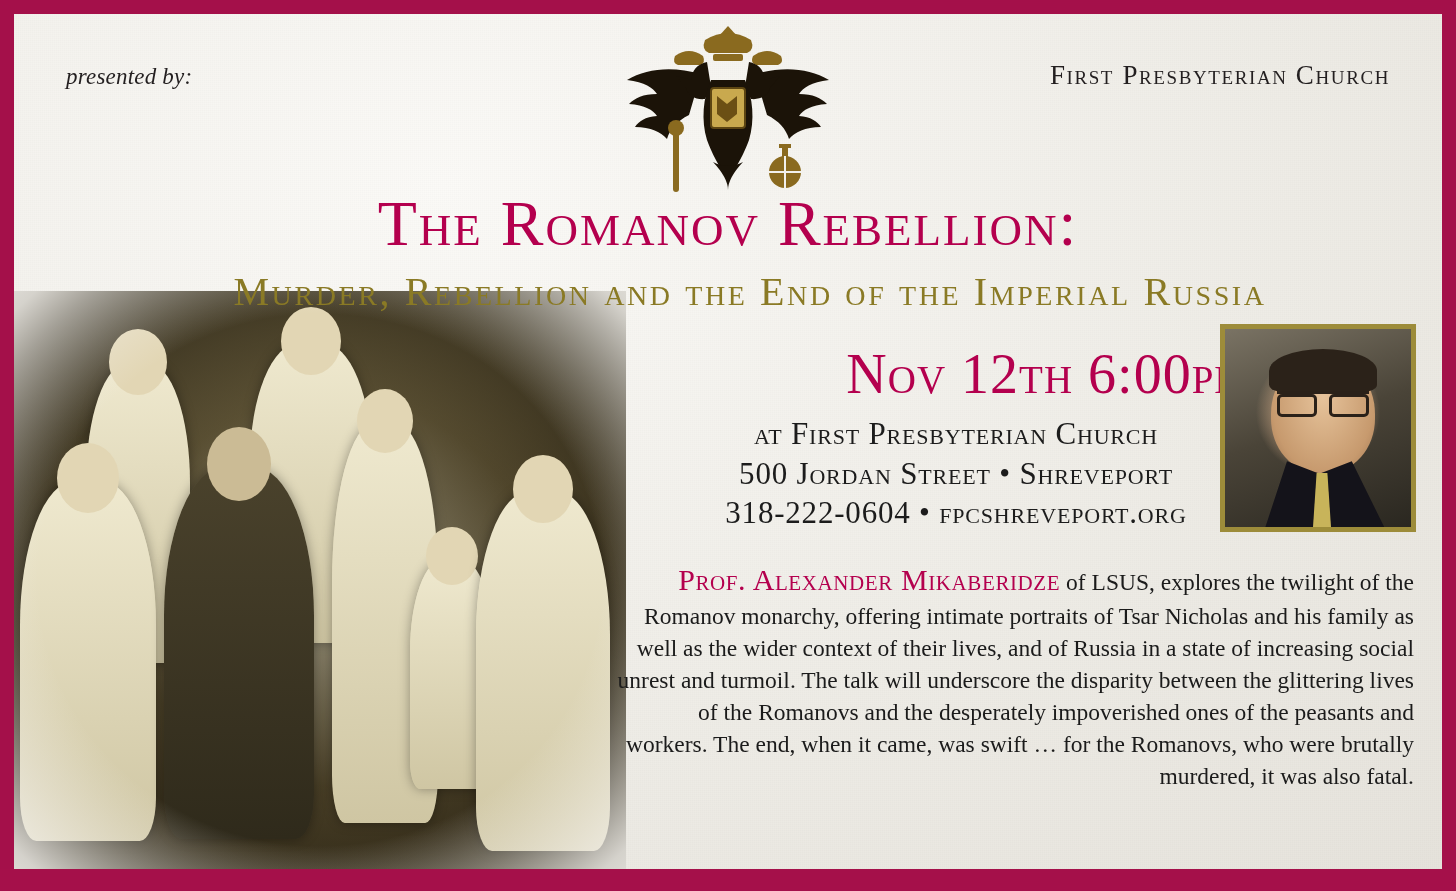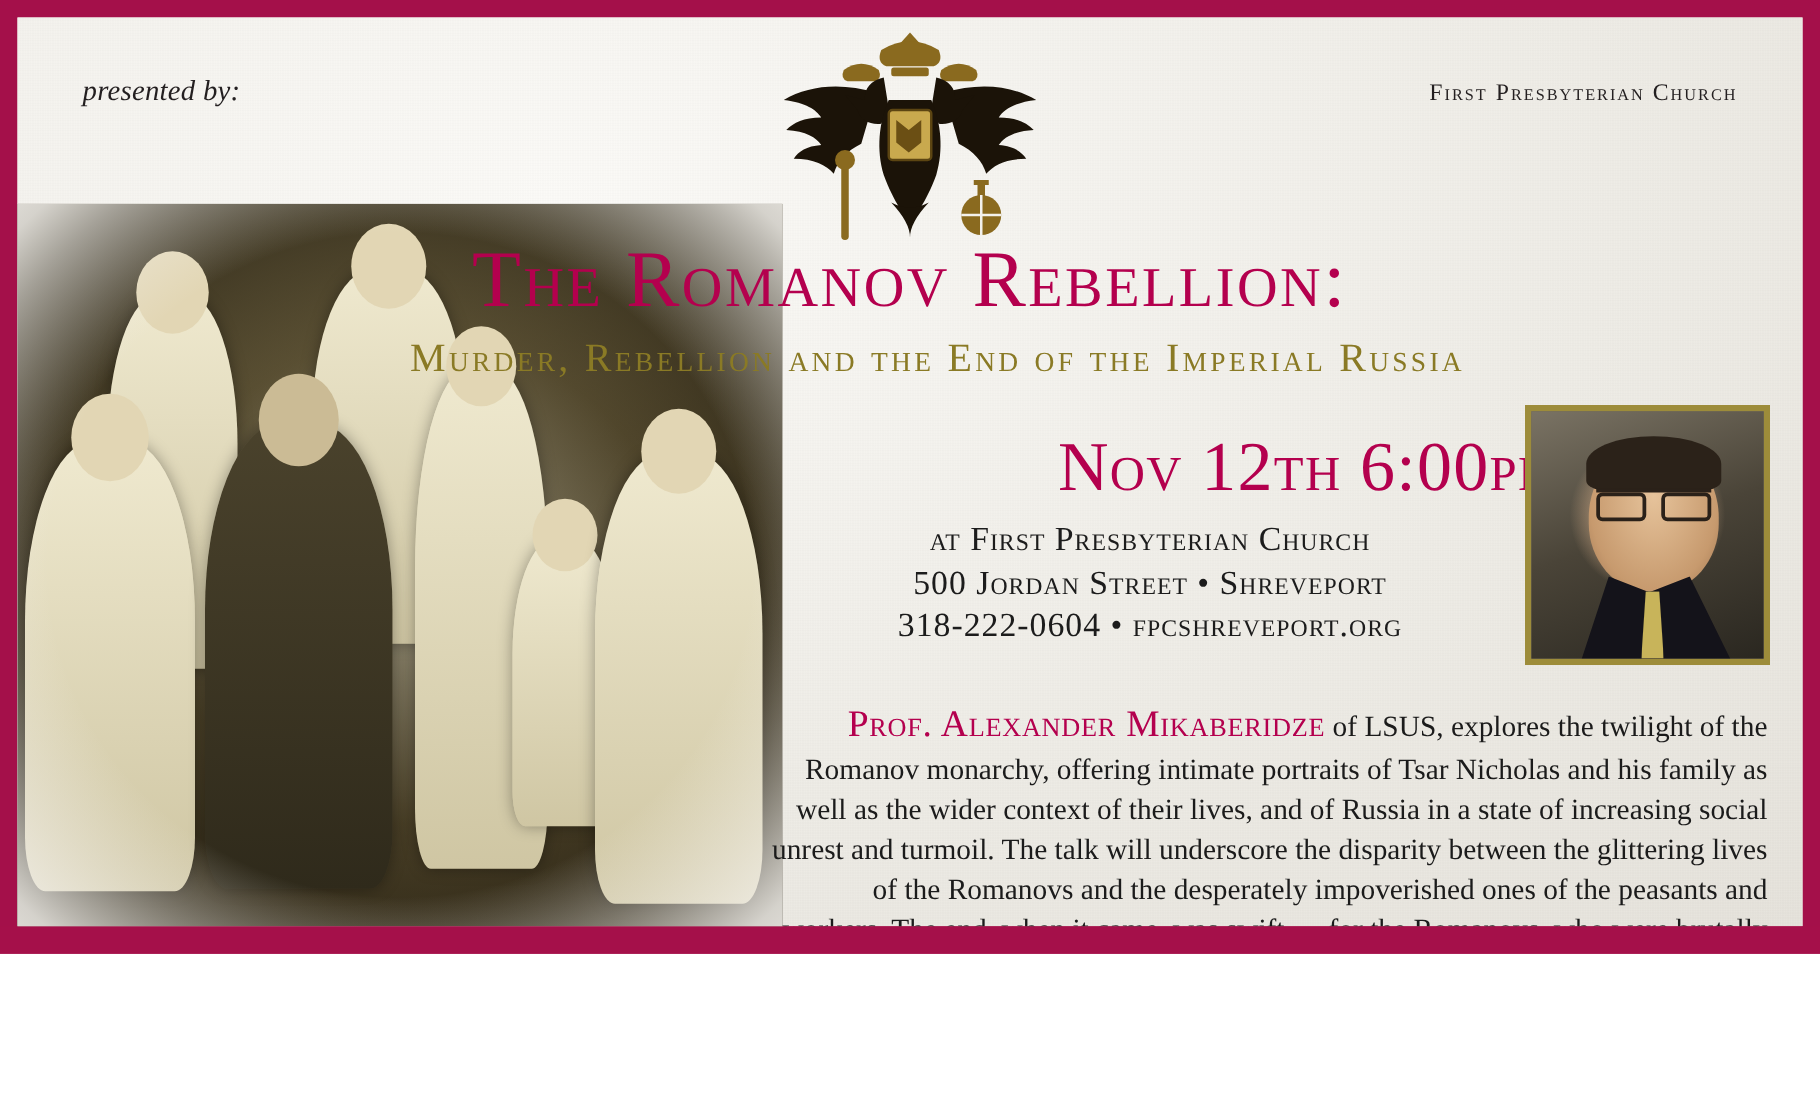--- a/index.html
+++ b/index.html
@@ -3,21 +3,21 @@
 <meta charset="utf-8">
 <style>
   html, body {
     margin: 0;
     padding: 0;
     background: #ffffff;
   }
   .poster {
     position: relative;
     width: 1456px;
-    height: 763px;
+    height: 891px;
     background: #a4days;
     background: #9e0b3f;
     overflow: hidden;
     font-family: "Liberation Serif", serif;
   }
   
   .frame {
     position: absolute;
     inset: 0;
     background: linear-gradient(#a4104a, #a4104a);
@@ -69,21 +69,21 @@
     font-family: "Liberation Serif", serif;
     letter-spacing: .2px;
   }
   .org-name {
     font-size: 25px;
     font-variant: small-caps;
     letter-spacing: 1.6px;
     font-family: "Liberation Serif", serif;
   }
   .org-right {
-    font-size: 19px;
+    font-size: 27px;
     font-variant: small-caps;
     letter-spacing: 1.6px;
     color: #231f20;
     font-family: "Liberation Serif", serif;
   }
 
   
   .crest {
     position: absolute;
     left: 50%;
@@ -108,21 +108,21 @@
     font-size: 64px;
     letter-spacing: 2px;
     font-variant: small-caps;
     line-height: 1;
     white-space: nowrap;
   }
   .subtitle {
     margin-top: 12px;
     color: #8a7a25;
     font-family: "Liberation Serif", serif;
-    font-size: 32px;
+    font-size: 40px;
     font-variant: small-caps;
     letter-spacing: 2.6px;
     white-space: nowrap;
     margin-left: 44px;
   }
 
   .datetime {
     position: absolute;
     top: 328px;
     left: 596px;
@@ -132,26 +132,26 @@
     font-family: "Liberation Serif", serif;
     font-size: 56px;
     font-variant: small-caps;
     letter-spacing: 1px;
     z-index: 7;
     white-space: nowrap;
   }
   .venue {
     position: absolute;
     top: 400px;
-    left: 596px;
+    left: 632px;
     width: 620px;
     text-align: center;
     color: #1c1c1c;
     font-family: "Liberation Serif", serif;
-    font-size: 27px;
+    font-size: 31px;
     font-variant: small-caps;
     letter-spacing: .8px;
     line-height: 1.28;
     z-index: 7;
   }
 
   .speaker-photo {
     position: absolute;
     right: 26px;
     top: 310px;

